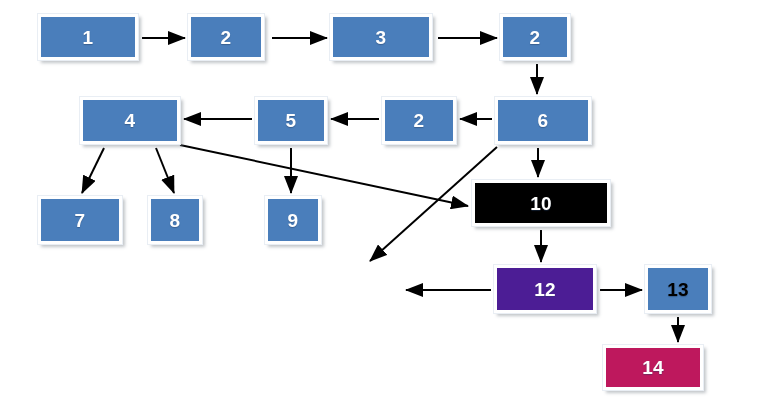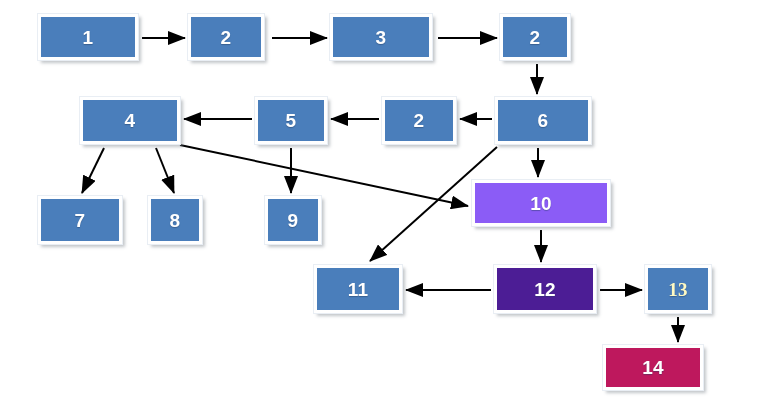--- a/index.html
+++ b/index.html
@@ -113,30 +113,27 @@
       </div>
       <div class="node" style="left: 38px; top: 196px; width: 84px; height: 48px; background: rgb(74, 126, 187); border-color: rgb(255, 255, 255);">
         <span class="node-label" style="color: rgb(255, 255, 255);">7</span>
       </div>
       <div class="node" style="left: 148px; top: 196px; width: 54px; height: 48px; background: rgb(74, 126, 187); border-color: rgb(255, 255, 255);">
         <span class="node-label" style="color: rgb(255, 255, 255);">8</span>
       </div>
       <div class="node" style="left: 265px; top: 196px; width: 56px; height: 48px; background: rgb(74, 126, 187); border-color: rgb(255, 255, 255);">
         <span class="node-label" style="color: rgb(255, 255, 255);">9</span>
       </div>
-      <div class="node" style="left: 472px; top: 180px; width: 138px; height: 46px; background: #8b5cf6; border-color: rgb(255, 255, 255);">
+      <div class="node" style="left: 472px; top: 180px; width: 138px; height: 46px; background: #000000; border-color: rgb(255, 255, 255);">
         <span class="node-label" style="color: rgb(255, 255, 255);">10</span>
-      </div>
-      <div class="node" style="left: 314px; top: 265px; width: 88px; height: 48px; background: rgb(74, 126, 187); border-color: rgb(255, 255, 255);">
-        <span class="node-label" style="color: rgb(255, 255, 255);">11</span>
       </div>
       <div class="node" style="left: 494px; top: 265px; width: 102px; height: 48px; background: #4c1d95; border-color: rgb(255, 255, 255);">
         <span class="node-label" style="color: rgb(255, 255, 255);">12</span>
       </div>
       <div class="node" style="left: 645px; top: 265px; width: 66px; height: 48px; background: rgb(74, 126, 187); border-color: rgb(255, 255, 255);">
-        <span class="node-label" style="color: #fef9c3; font-family: Liberation Serif, serif;">13</span>
+        <span class="node-label" style="color: #000000;">13</span>
       </div>
       <div class="node" style="left: 603px; top: 345px; width: 100px; height: 45px; background: #be185d; border-color: rgb(255, 255, 255);">
         <span class="node-label" style="color: rgb(255, 255, 255);">14</span>
       </div>
     </div>
 
 </div>
 
 </body></html>

